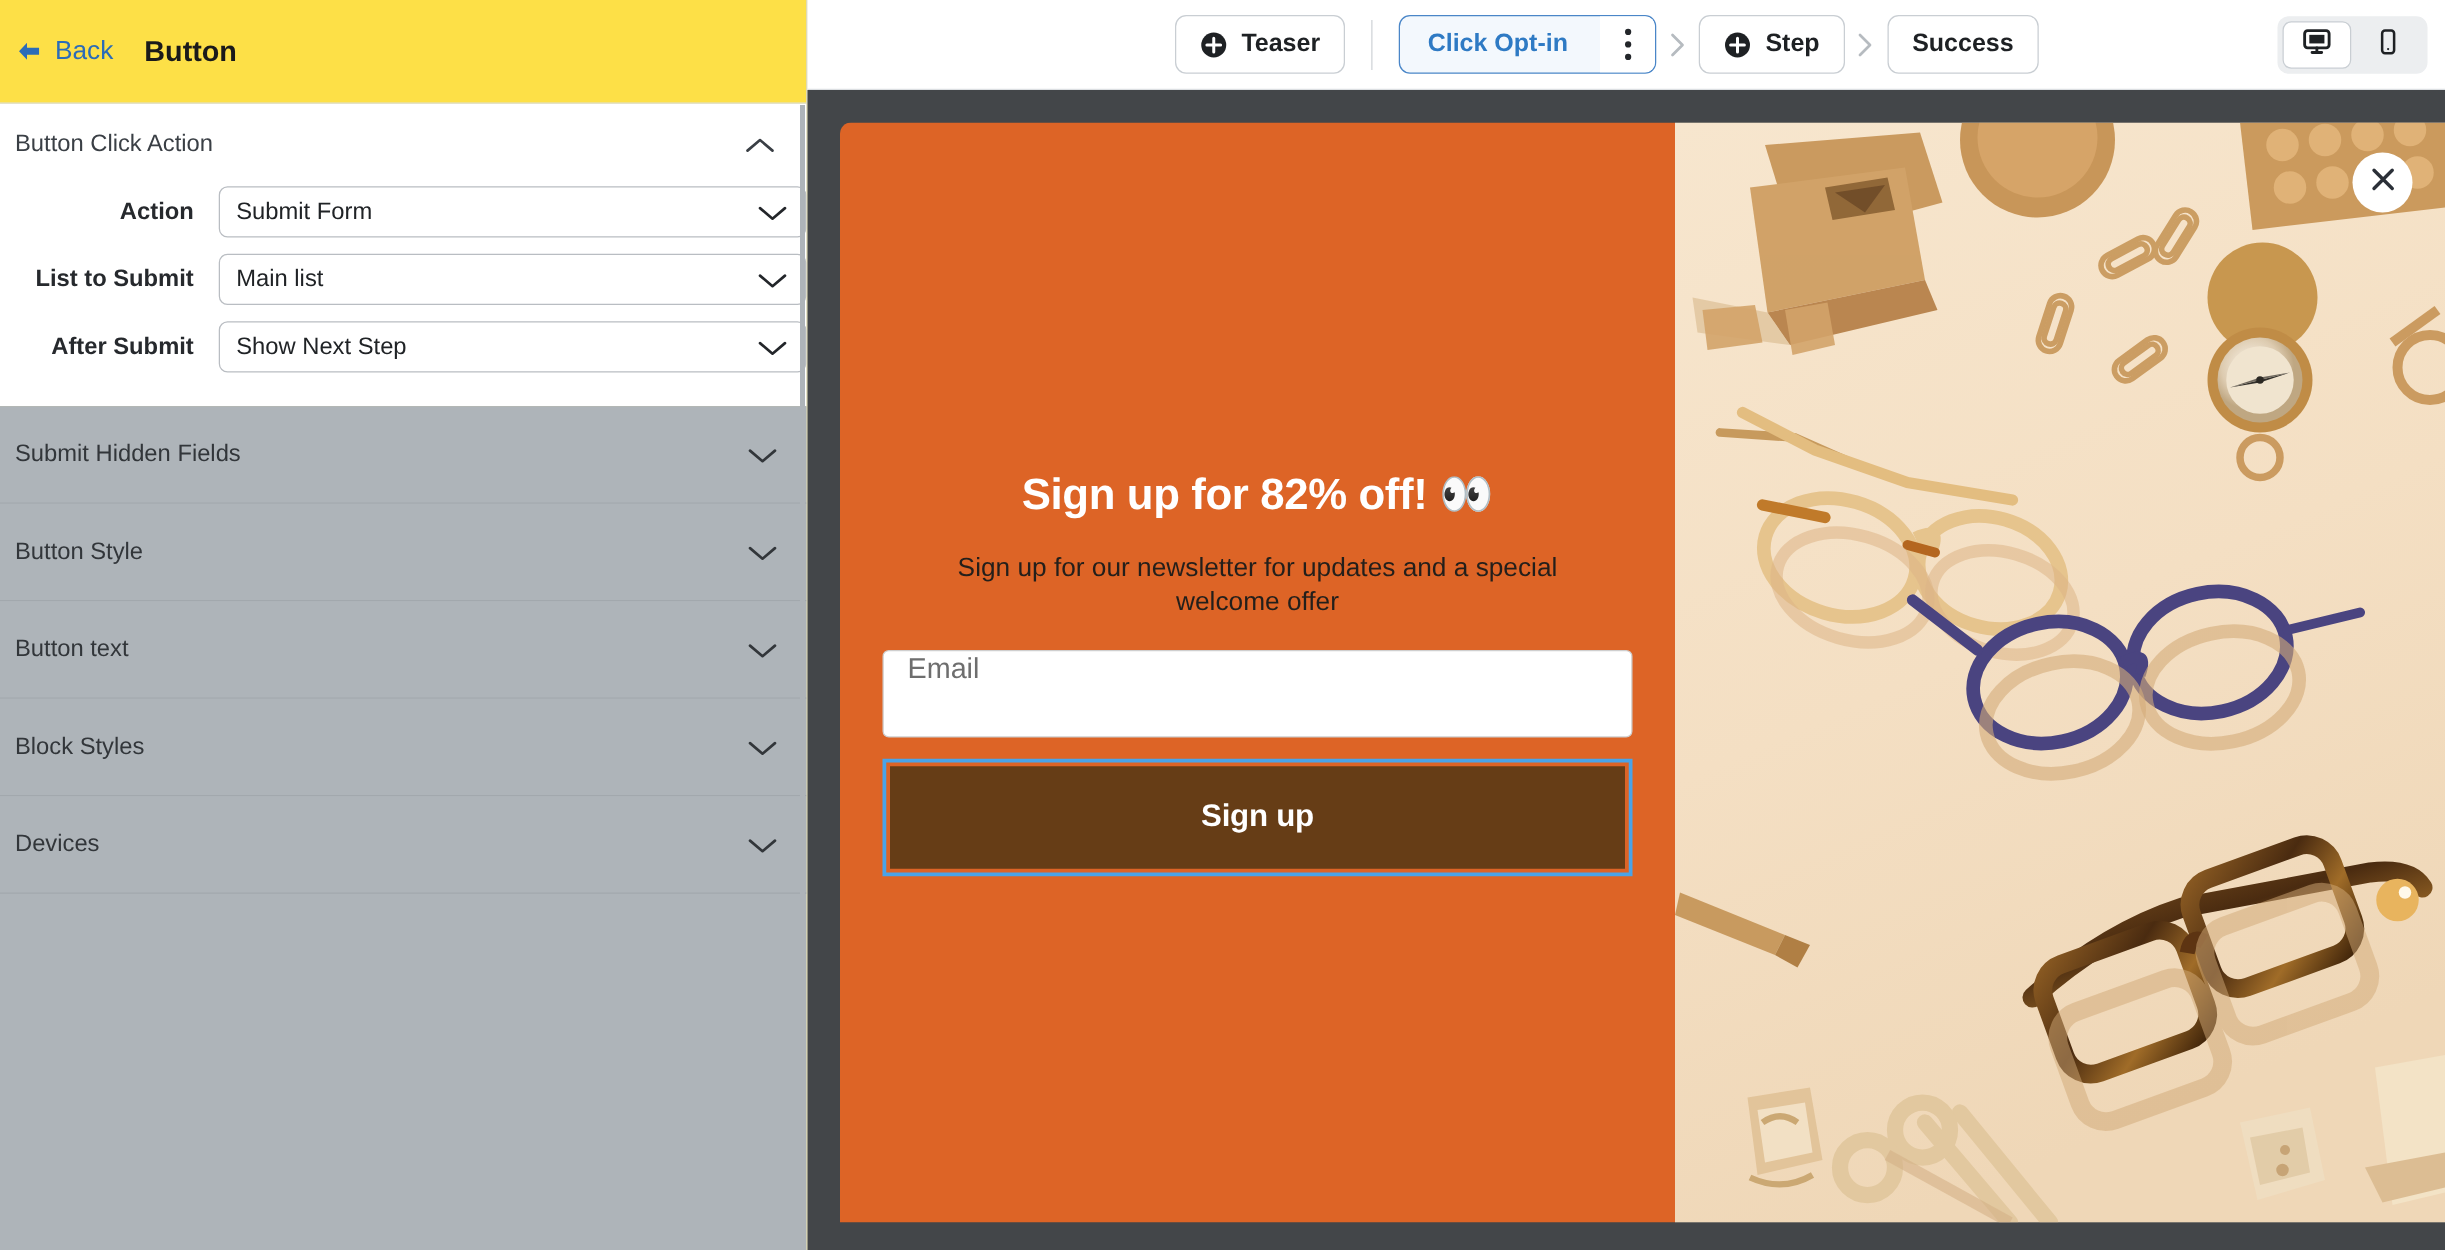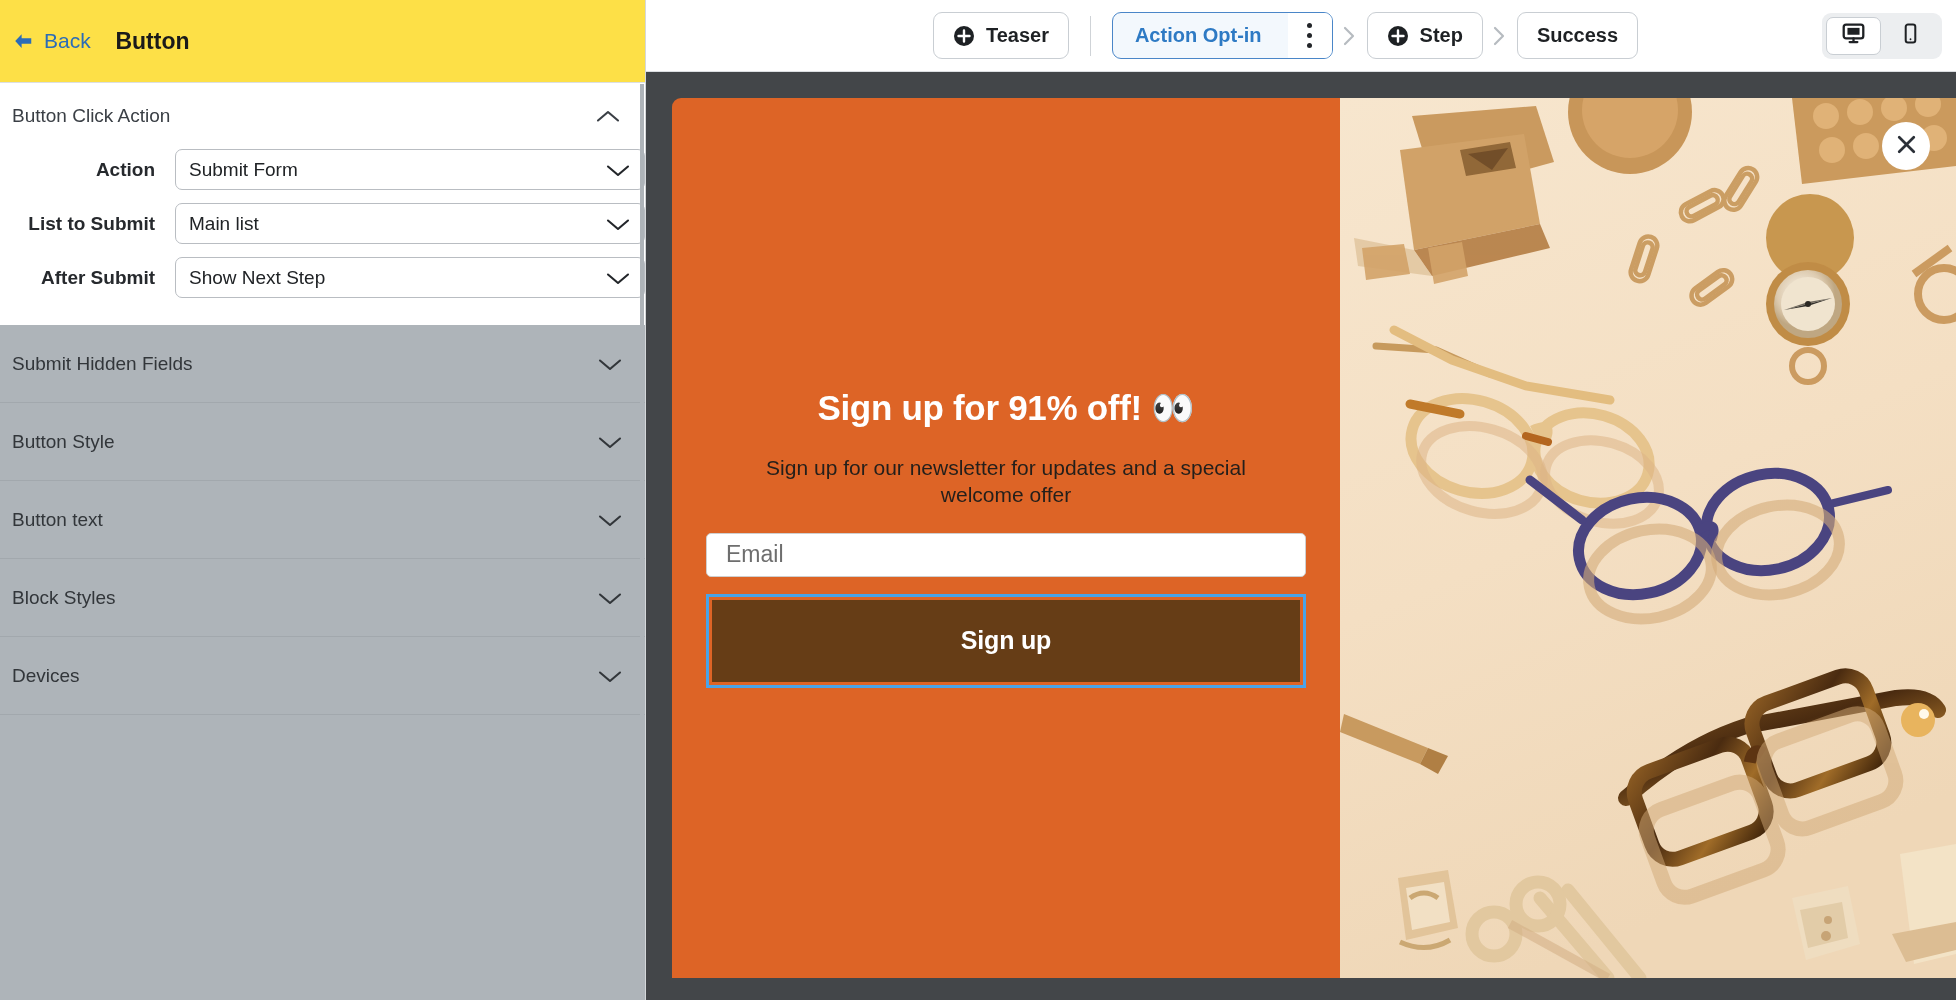--- a/index.html
+++ b/index.html
@@ -186,25 +186,25 @@
     text-align: center; letter-spacing: -0.3px;
     margin-bottom: 26px;
   }
   #subhead {
     font-size: 21px; color: #231f1b;
     text-align: center; line-height: 1.25;
     max-width: 540px;
     margin-bottom: 25px;
   }
   #email-input {
-    width: 100%; max-width: 600px; height: 44px;
+    width: 100%; max-width: 600px; height: 70px;
     background: #ffffff;
     border: 1px solid #cfcfcf;
     border-radius: 5px;
-    display: flex; align-items: center;
+    display: flex; 
     padding: 0 19px;
     margin-bottom: 17px;
     cursor: text;
   }
   #email-placeholder { font-size: 23px; color: #6e6e6e; }
   #signup-wrap {
     width: 100%; max-width: 600px;
     border: 3px solid #4aa3e8;
     padding: 3px;
     cursor: pointer;
@@ -358,21 +358,21 @@
                 <circle cx="11" cy="11" r="10" fill="#1e2124"></circle>
                 <path d="M11 5.5v11M5.5 11h11" stroke="#fff" stroke-width="2.4" stroke-linecap="round"></path>
               </svg>
           </span>
           <span>Teaser</span>
         </div>
 
         <div class="vbar"></div>
 
         <div class="pill" id="pill-email">
-          <span class="lbl">Action Opt-in</span>
+          <span class="lbl">Click Opt-in</span>
           <span id="kebab">
               <i></i>
               <i></i>
               <i></i>
             </span>
         </div>
 
         <span class="caret-sep">
           <svg viewBox="0 0 15 22" width="15" height="22">
               <path d="M3 3l8 8-8 8" stroke="#b6bbc0" stroke-width="2.2" fill="none" stroke-linecap="round" stroke-linejoin="round"></path>
@@ -418,21 +418,21 @@
             </svg>
           </span>
         </div>
       </div>
     </div>
 
     <div id="canvas">
       <div id="popup">
 
         <div id="popup-left">
-          <div id="headline">Sign up for 91% off! 👀</div>
+          <div id="headline">Sign up for 82% off! 👀</div>
           <div id="subhead">Sign up for our newsletter for updates and a special welcome offer</div>
 
           <div id="email-input">
             <span id="email-placeholder">Email</span>
           </div>
 
           <div id="signup-wrap">
             <div id="signup-button">
               <span id="signup-label">Sign up</span>
             </div>

